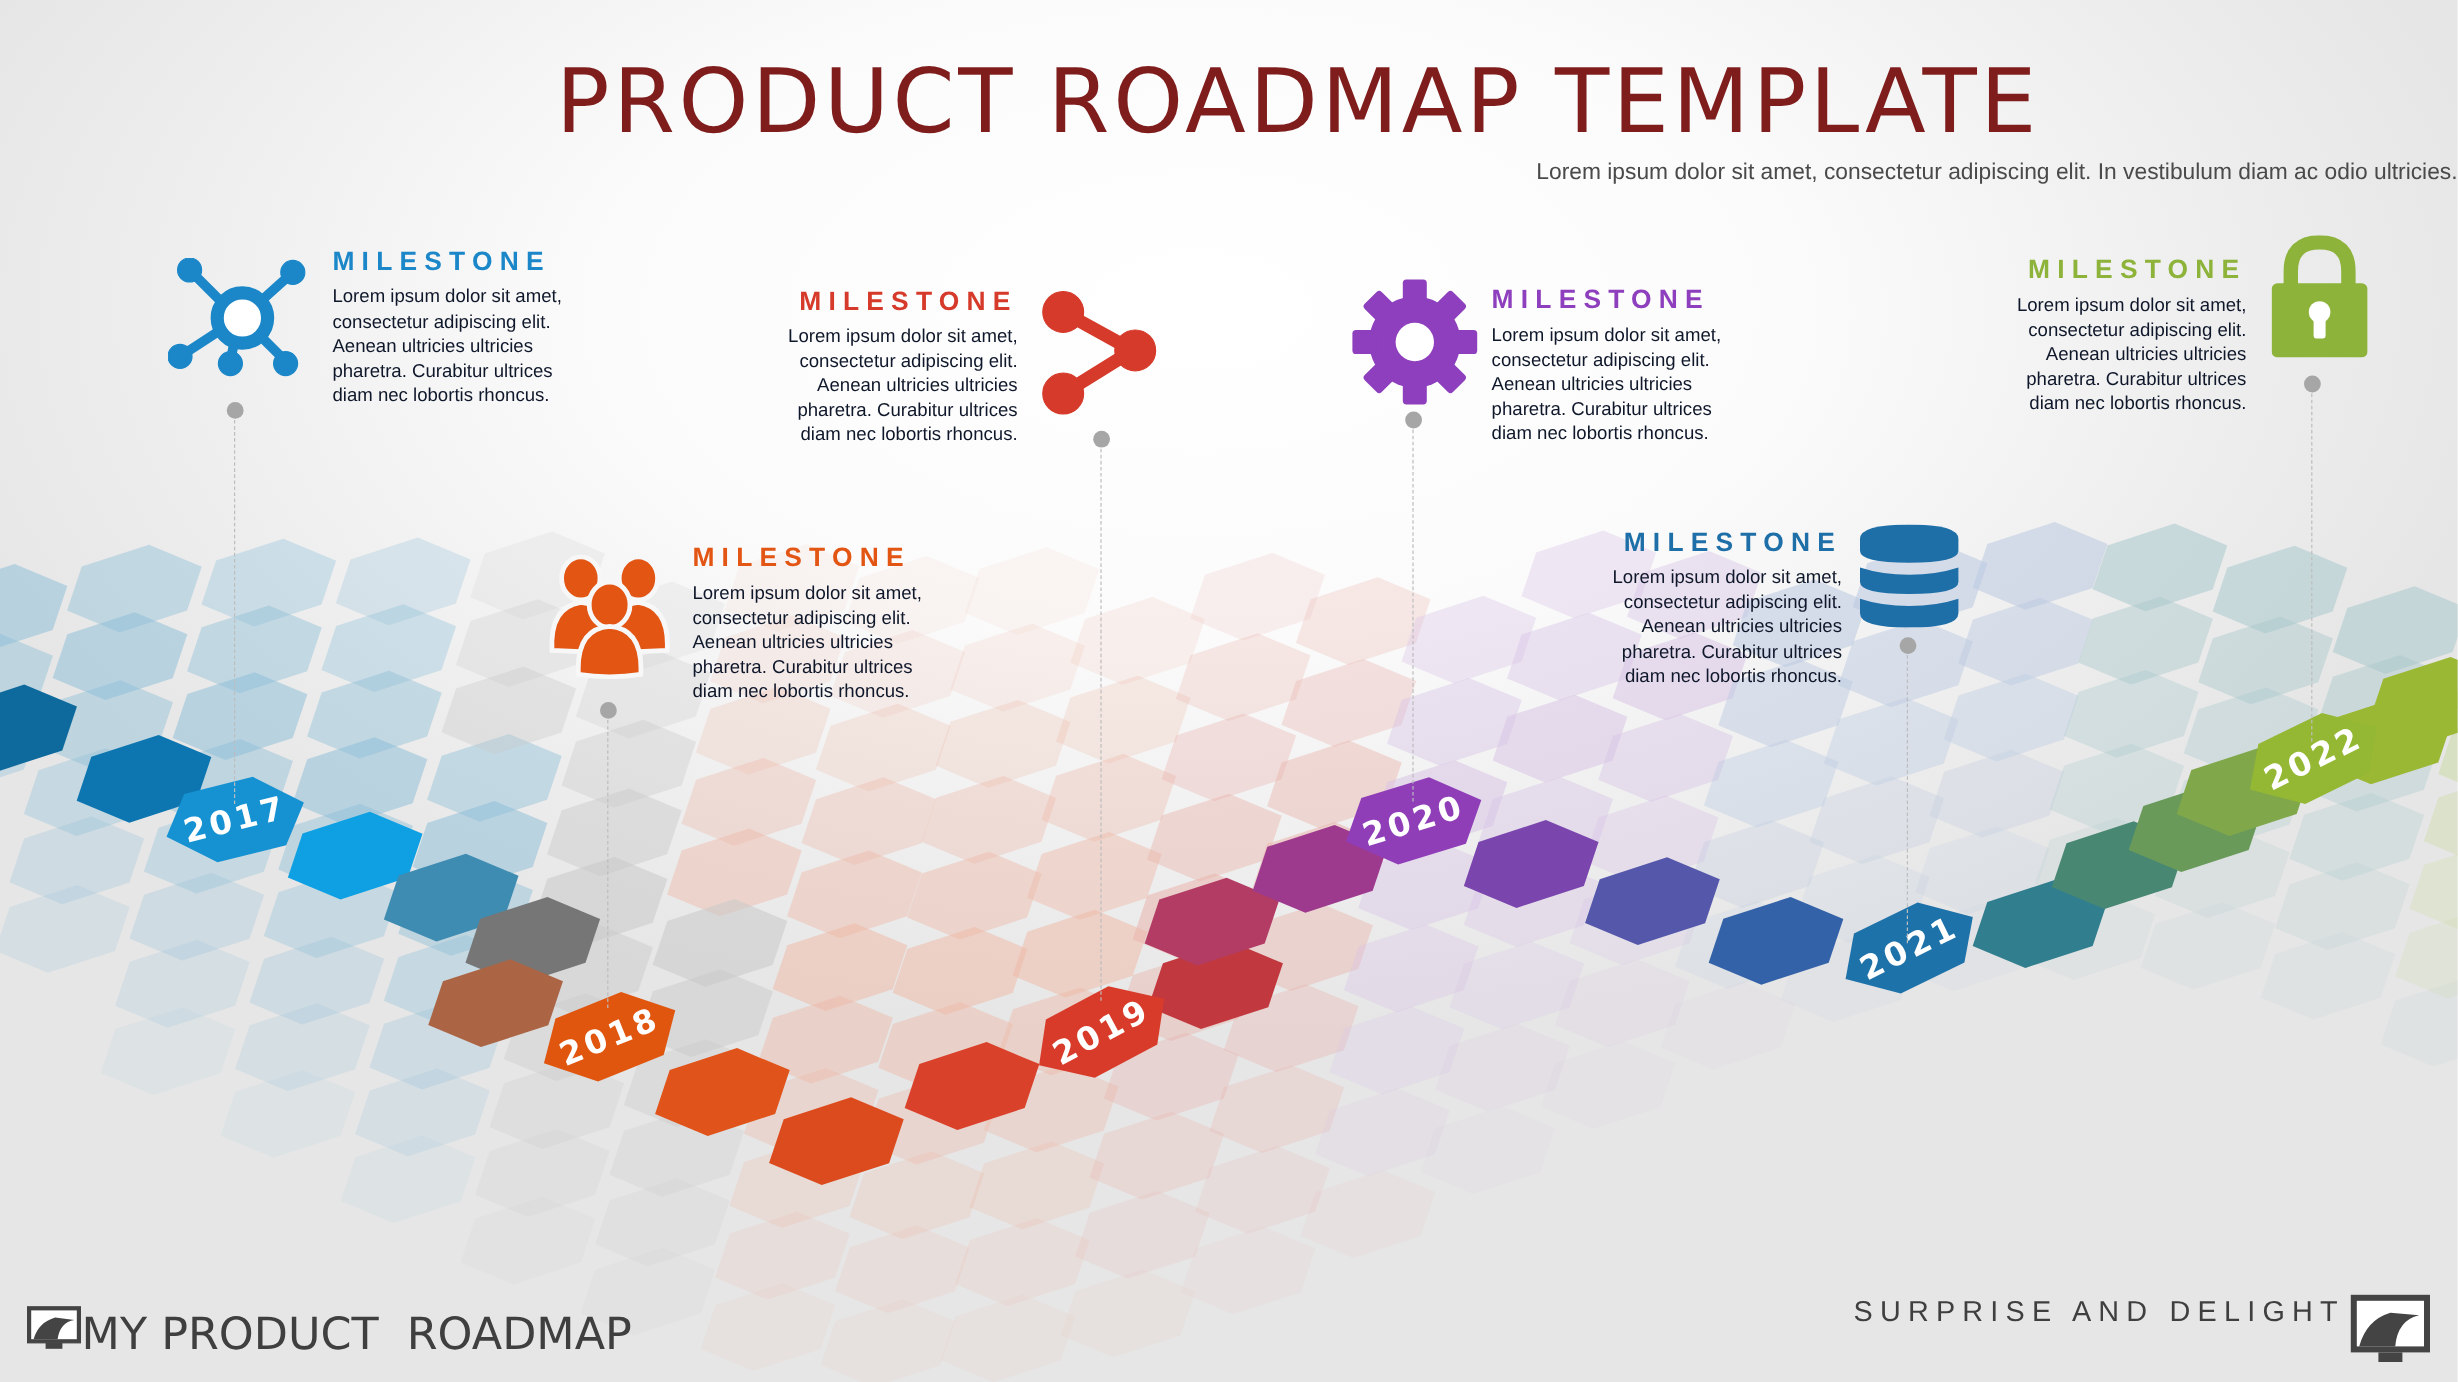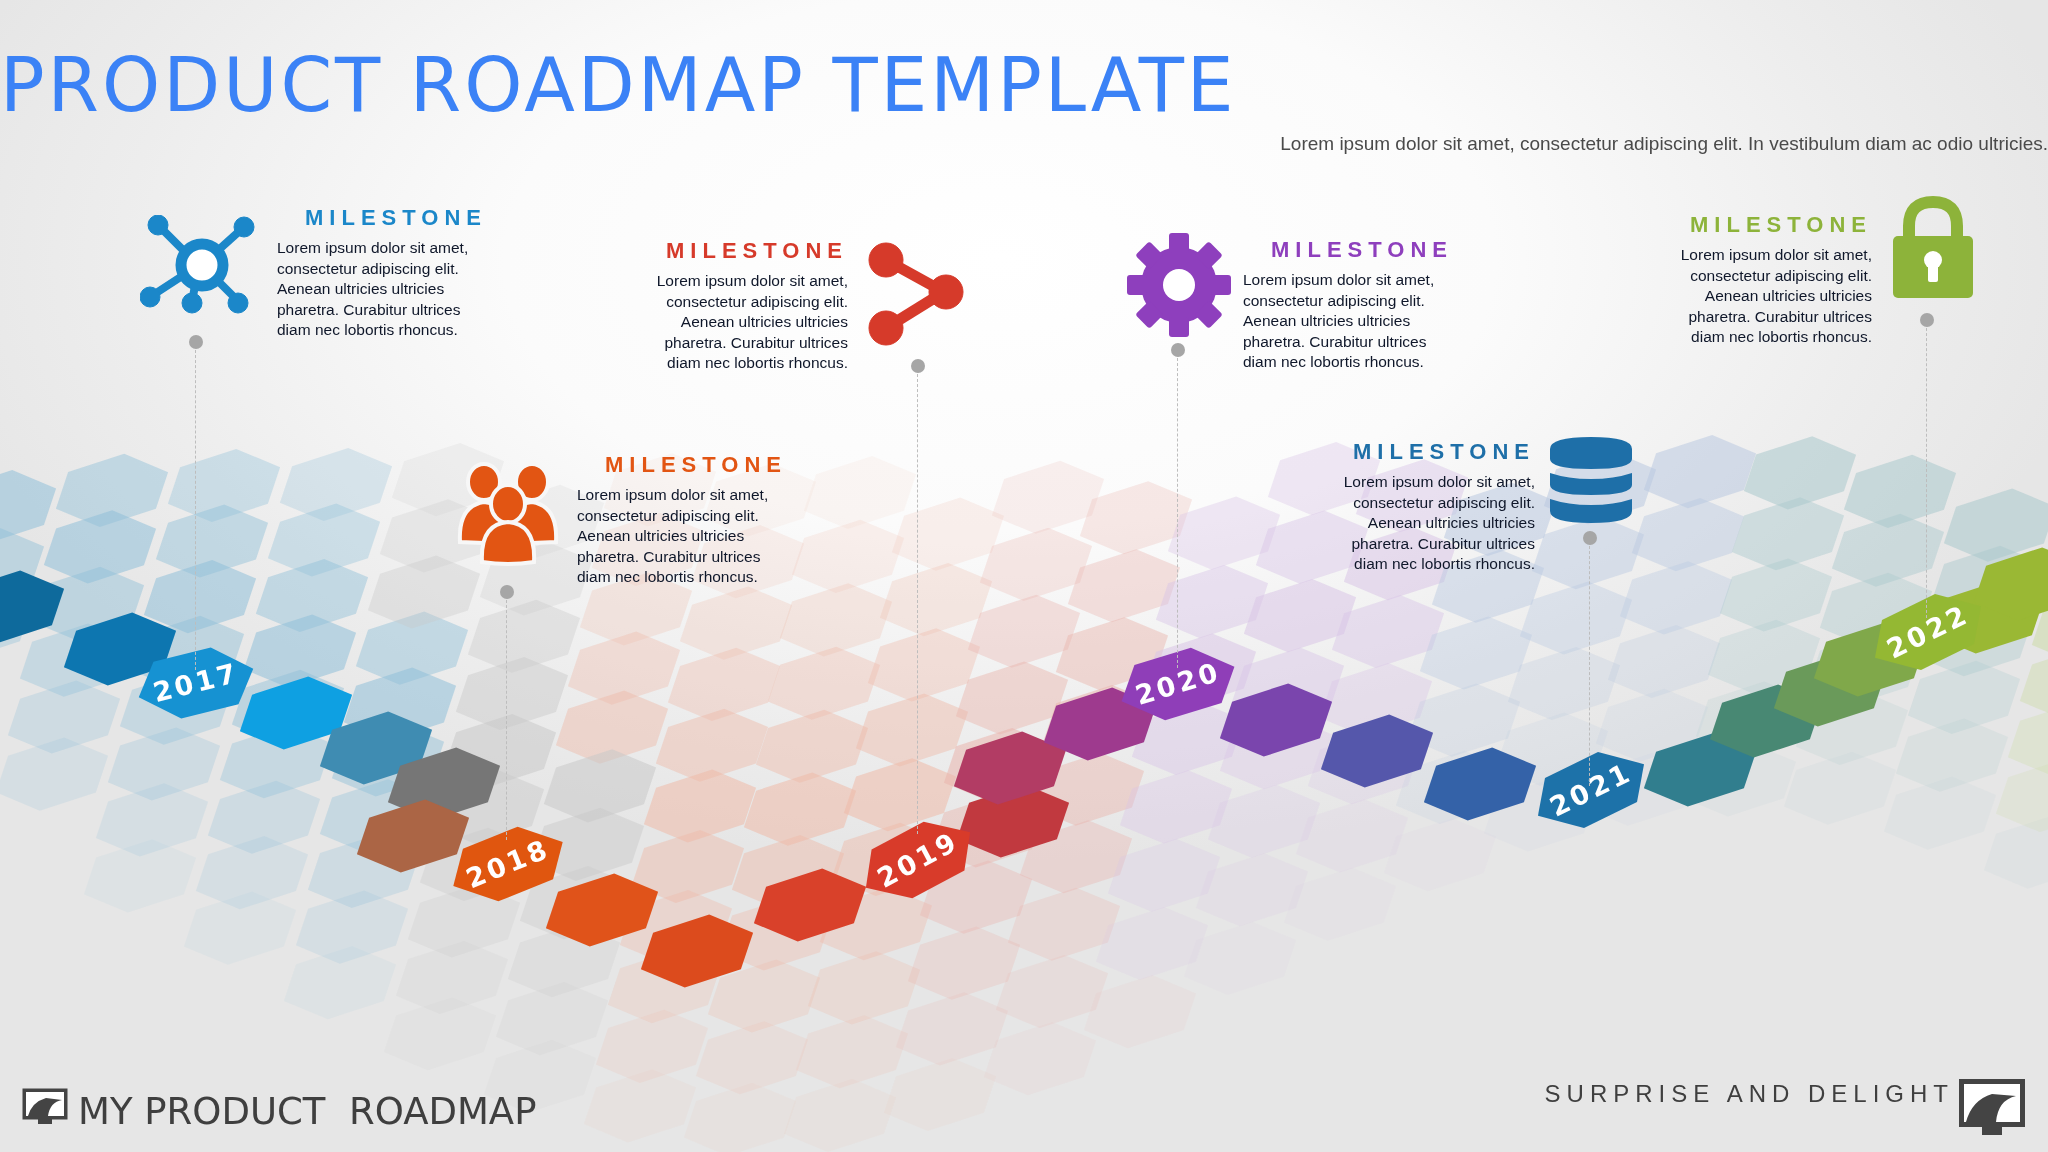--- a/index.html
+++ b/index.html
@@ -3,44 +3,44 @@
 <meta charset="utf-8">
 <style>
   html, body { margin: 0; padding: 0; }
   body {
     width: 2048px; height: 1152px; overflow: hidden; position: relative;
     font-family: "DejaVu Sans", sans-serif;
     background: radial-gradient(ellipse 1100px 600px at 1000px 260px, #ffffff 0%, #fbfbfb 45%, #ededed 80%, #e6e6e6 100%);
   }
   .abs { position: absolute; }
   #title {
-    left: 0; width: 1700px; top: 42px; text-align: left;
-    font-size: 74px; letter-spacing: 3px; color: #3b82f6; font-weight: normal;
+    left: 0; width: 1700px; top: 42px; text-align: right;
+    font-size: 74px; letter-spacing: 3px; color: #7f1d1d; font-weight: normal;
     font-family: "DejaVu Sans", sans-serif;
   }
   #subtitle {
     left: 0; width: 2048px; top: 133px; text-align: right;
     font-size: 19px; color: #4a4a4a; font-family: "Liberation Sans", sans-serif;
   }
   #hexfield { position: absolute; left: 0; top: 0; width: 2048px; height: 1152px; }
   .ms-head {
     font-family: "Liberation Sans", sans-serif; font-weight: bold;
-    font-size: 22px; letter-spacing: 6px; white-space: nowrap; margin-left: 28px;
+    font-size: 22px; letter-spacing: 6px; white-space: nowrap;
   }
   .ms-body {
     font-family: "Liberation Sans", sans-serif; font-size: 15.5px; line-height: 20.5px;
     color: #0f172a; margin-top: 7px;
   }
   .ms-body span { display: block; white-space: nowrap; }
   .right { text-align: right; }
   .dot { width: 14px; height: 14px; border-radius: 50%; background: #a6a6a6; }
   .vline { width: 0; border-left: 1.5px dashed #bdbdbd; }
   .icon svg { display: block; }
   #footer-left {
-    left: 22px; top: 1088px; display: flex; align-items: center; gap: 10px;
+    left: 22px; top: 1088px; display: flex; align-items: center; 
     font-family: "DejaVu Sans", sans-serif; font-size: 37px; color: #3f3f3f;
   }
   #footer-right {
     right: 94px; top: 1080px; 
     font-family: "Liberation Sans", sans-serif; font-size: 24px; letter-spacing: 6px;
     color: #3f3f3f; line-height: 28px;
   }
   #footer-right-logo { right: 22px; top: 1078px; }
 </style>
 </head>

